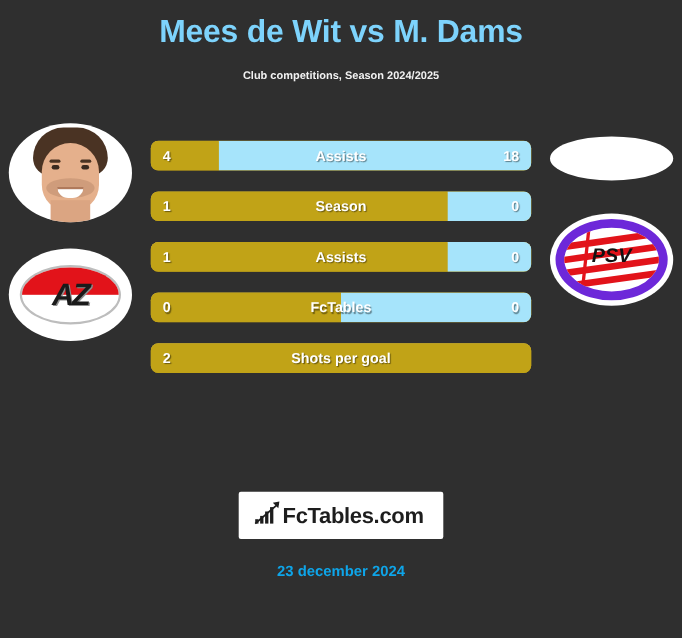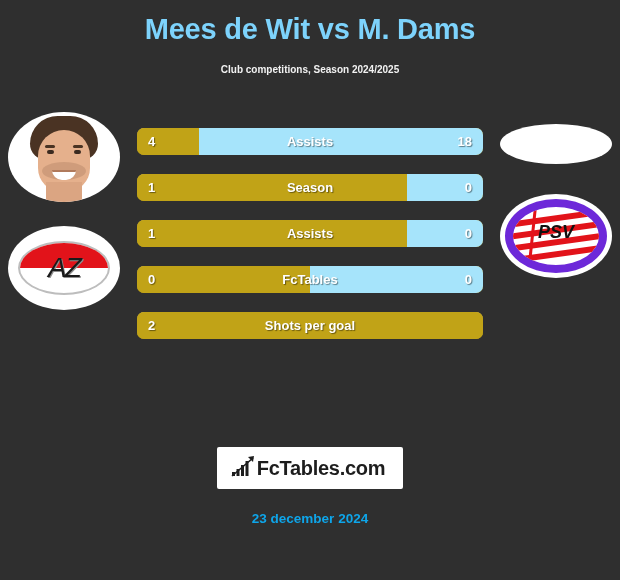--- a/index.html
+++ b/index.html
@@ -157,21 +157,21 @@
     width: 88px; height: 25px;
     background: #e2131a;
   }
   .az-text {
     position: absolute;
     left: 0; top: 0;
     width: 88px; height: 50px;
     line-height: 50px;
     text-align: center;
     font-size: 28px;
-    font-weight: normal;
+    font-weight: bold;
     font-style: italic;
     color: #1a1a1a;
     letter-spacing: -2px;
     text-shadow: 1px 1px 0 #8e8e8e;
   }
 
   
   .psv-crest {
     position: absolute;
     left: 50%; top: 50%;

